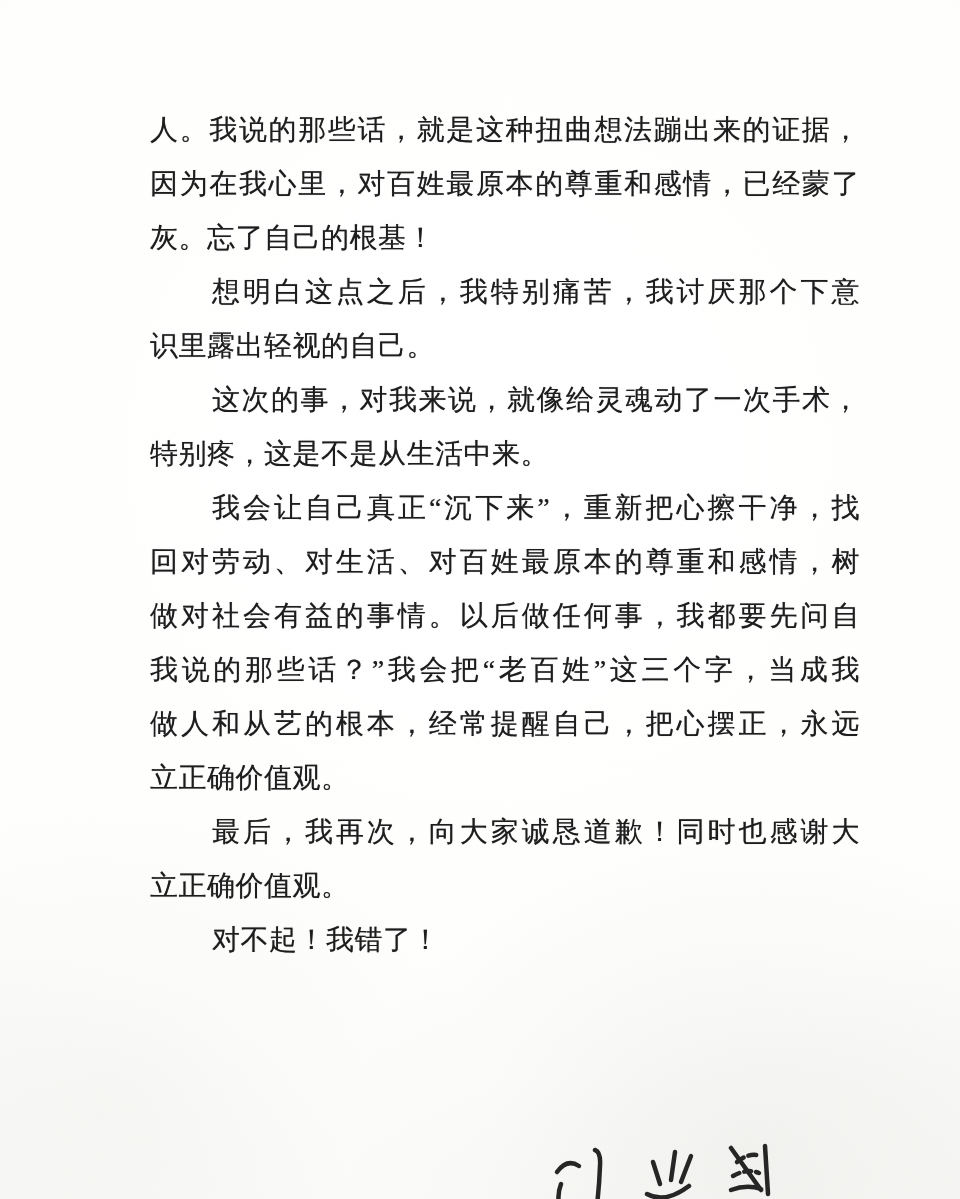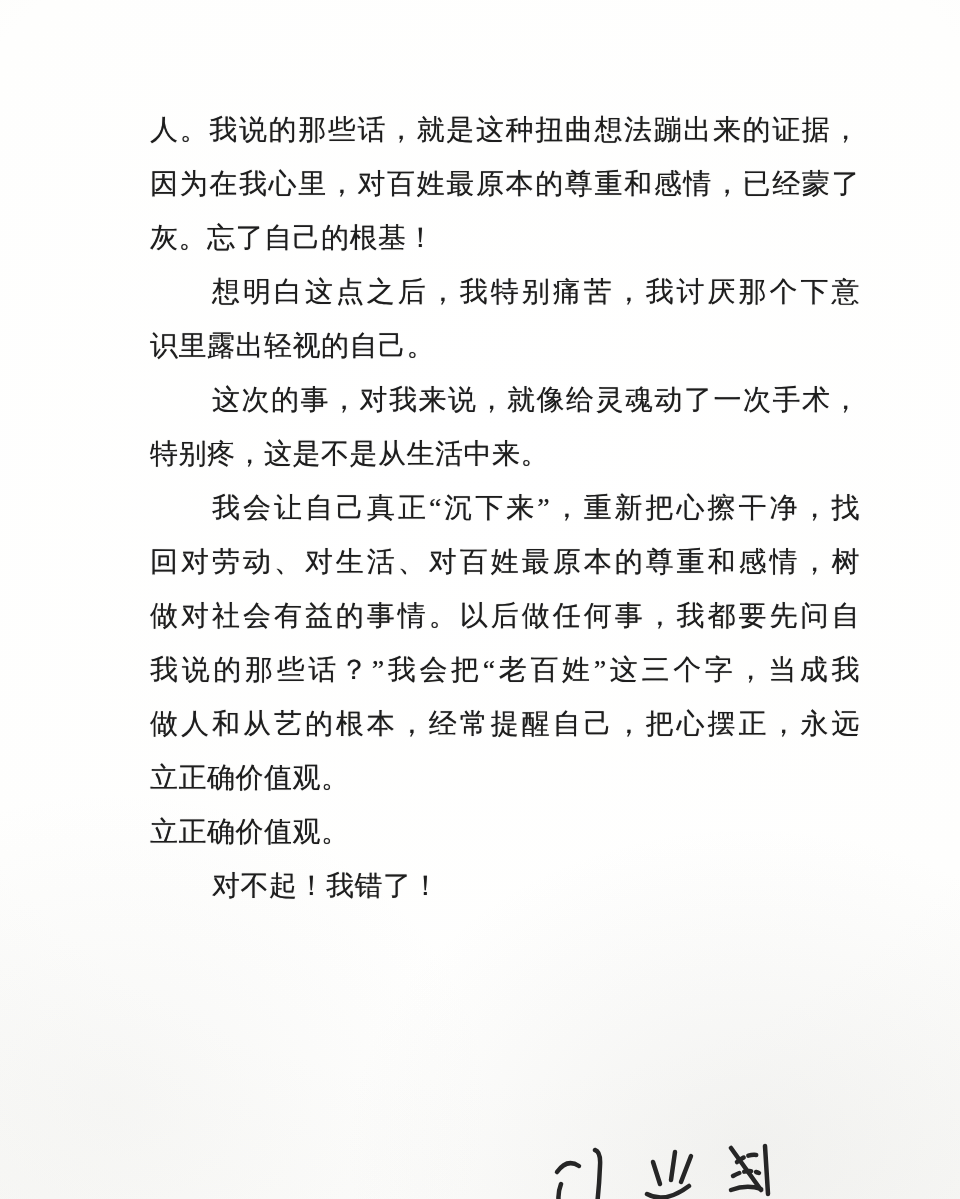--- a/index.html
+++ b/index.html
@@ -56,20 +56,21 @@
       <div class="line indent">想明白这点之后，我特别痛苦，我讨厌那个下意</div>
       <div class="line last">识里露出轻视的自己。</div>
       <div class="line indent">这次的事，对我来说，就像给灵魂动了一次手术，</div>
       <div class="line last">特别疼，这是不是从生活中来。</div>
       <div class="line indent">我会让自己真正“沉下来”，重新把心擦干净，找</div>
       <div class="line">回对劳动、对生活、对百姓最原本的尊重和感情，树</div>
       <div class="line">做对社会有益的事情。以后做任何事，我都要先问自</div>
       <div class="line">我说的那些话？”我会把“老百姓”这三个字，当成我</div>
       <div class="line">做人和从艺的根本，经常提醒自己，把心摆正，永远</div>
       <div class="line last">立正确价值观。</div>
+      <div class="line indent">最后，我再次，向大家诚恳道歉！同时也感谢大</div>
       <div class="line last">立正确价值观。</div>
       <div class="line last indent">对不起！我错了！</div>
     </div>
 
   <div class="sig-wrap">
     <svg width="260" height="80" viewBox="0 0 260 80" fill="none" stroke="#262626" stroke-width="4.5" stroke-linecap="round">
 
       <path d="M22,34 q10,-14 22,-6"></path>
       <path d="M60,12 q6,2 5,16 q-1,26 -4,46"></path>
       <path d="M26,46 q-6,16 2,30 q10,8 24,2"></path>

